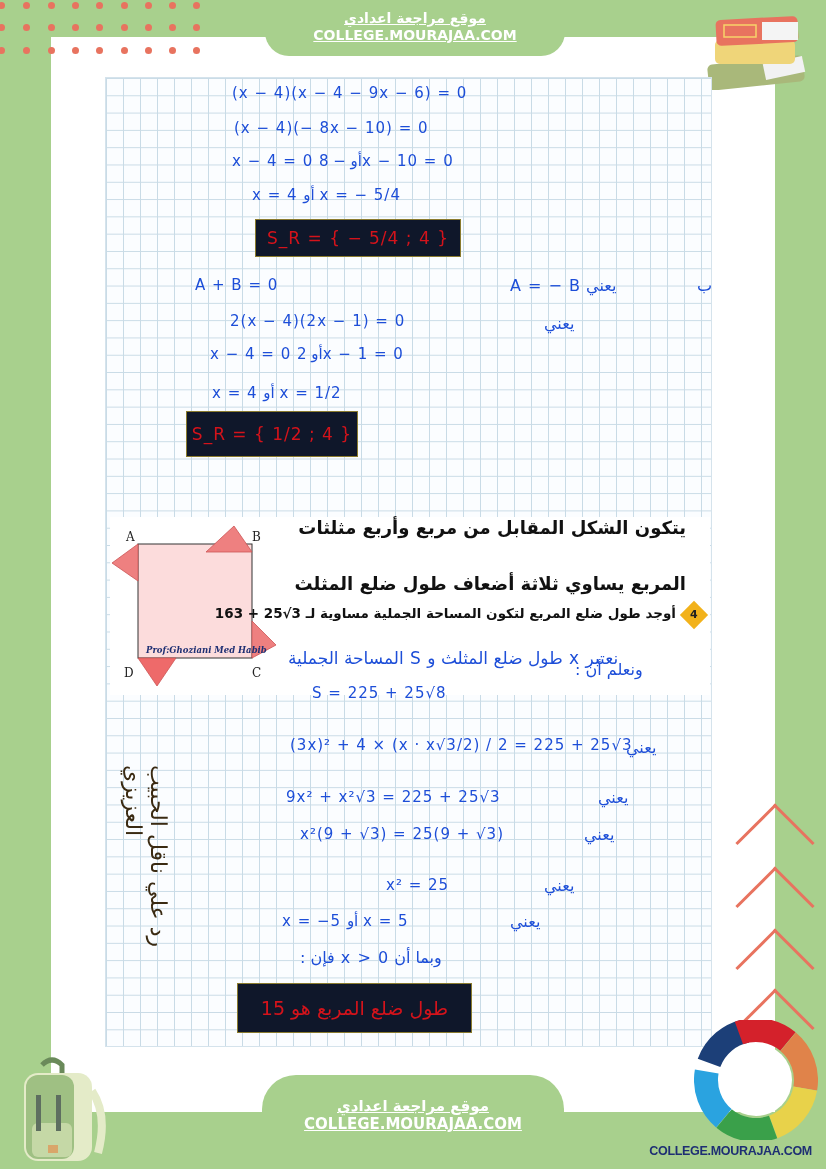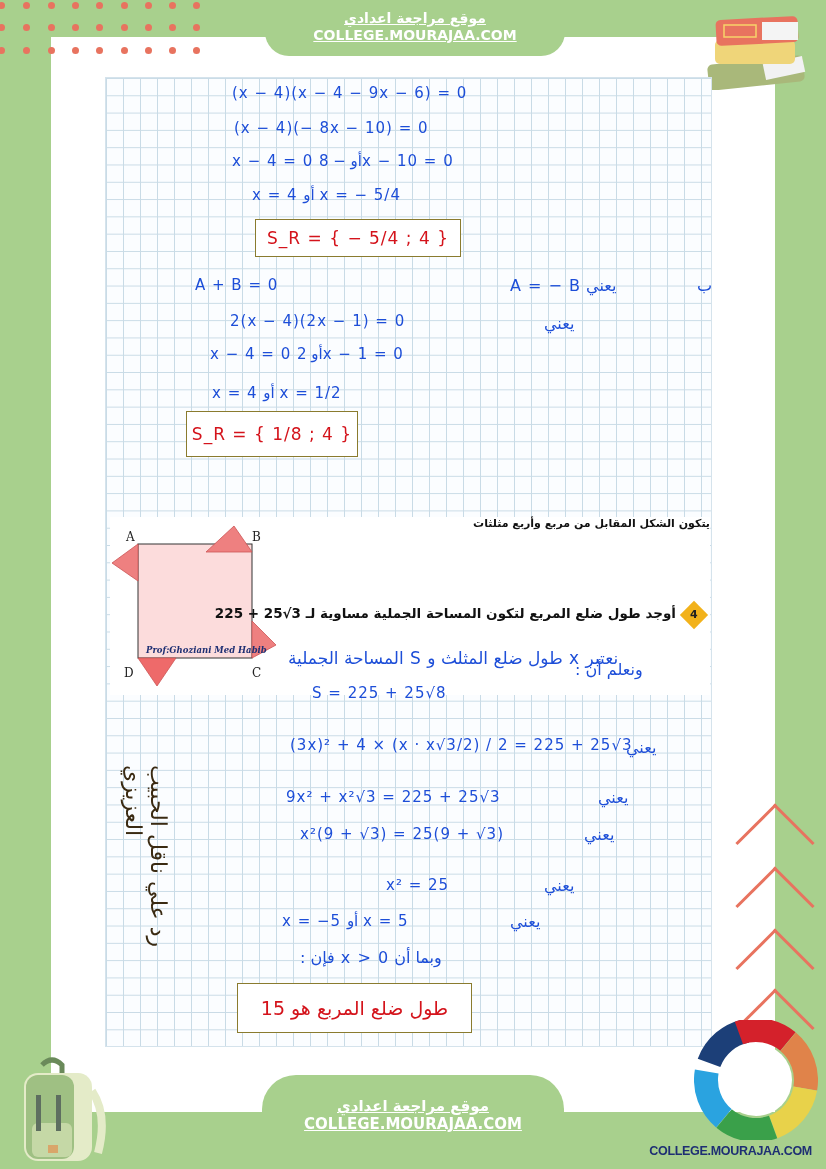--- a/index.html
+++ b/index.html
@@ -22,26 +22,26 @@
   
   .grid { left: 105px; top: 77px; width: 607px; height: 970px;
           background-color: #fbfdff;
           background-image:
             linear-gradient(to right, #c9dbe6 1px, transparent 1px),
             linear-gradient(to bottom, #c9dbe6 1px, transparent 1px);
           background-size: 17px 17.3px; border: 1px solid #d5e3ec; }
 
   .hw { position: absolute; color: #1d4ed8; font-family: "DejaVu Sans", sans-serif; font-size: 15px; white-space: nowrap; letter-spacing: 1px; }
   .hw.ar { direction: rtl; font-size: 16px; }
-  .ybox { position: absolute; background: #ffffff; border: 1px solid #8a7b2e; color: #d4131b;
+  .ybox { position: absolute; background: #0f172a; border: 1px solid #8a7b2e; color: #d4131b;
           display: flex; align-items: center; justify-content: center; font-size: 17px; letter-spacing: 1px; }
 
   
   .ex-block { left: 110px; top: 517px; width: 600px; height: 178px; background: #fff; }
-  .ex-text { position: absolute; right: 0; color: #111; font-weight: bold; font-size: 11px; direction: rtl; white-space: nowrap; }
+  .ex-text { position: absolute; right: 24px; color: #111; font-weight: bold; font-size: 18px; direction: rtl; white-space: nowrap; }
   .q-badge { position:absolute; width: 20px; height: 20px; background: #f2b21b; transform: rotate(45deg); }
   .q-num { position:absolute; font-size: 11px; font-weight: bold; color: #222; }
 
   .sig { left: 118px; top: 765px; width: 55px; height: 205px; color: #3a2a12; font-size: 22px;
          writing-mode: vertical-rl; display:flex; align-items:center; justify-content:center; font-family: "DejaVu Serif", serif; }
 
   .chev { position:absolute; width: 56px; height: 56px; border-left: 3px solid #e8735f; border-top: 3px solid #e8735f; transform: rotate(45deg); }
 
   .brand-bottom { right: 14px; top: 1144px; color: #1e2f73; font-weight: bold; font-size: 12.5px; font-family: "Liberation Sans", sans-serif; letter-spacing: -0.3px; }
 </style>
@@ -102,41 +102,42 @@
 <div class="hw" style="left:252px;top:186px">x = 4        أو        x = − 5/4</div>
 <div class="ybox" style="left:255px;top:219px;width:206px;height:38px">S_R = { − 5/4 ; 4 }</div>
 
 <div class="hw" style="left:195px;top:276px">A + B = 0</div>
 <div class="hw" style="left:230px;top:312px">2(x − 4)(2x − 1) = 0</div>
 <div class="hw" style="left:210px;top:345px">x − 4 = 0  أو  2x − 1 = 0</div>
 <div class="hw" style="left:212px;top:384px">x = 4     أو     x = 1/2</div>
 <div class="hw ar" style="left:510px;top:276px">يعني A = − B</div>
 <div class="hw ar" style="left:544px;top:314px">يعني</div>
 <div class="hw ar" style="left:697px;top:276px">ب</div>
-<div class="ybox" style="left:186px;top:411px;width:172px;height:46px">S_R = { 1/8 ; 4 }</div>
+<div class="ybox" style="left:186px;top:411px;width:172px;height:46px">S_R = { 1/2 ; 4 }</div>
 
 <div class="abs ex-block">
   <svg width="175" height="170" style="position:absolute;left:2px;top:4px">
     <rect x="26" y="23" width="114" height="114" fill="#fcdcdc" stroke="#333" stroke-width="1"></rect>
     <polygon points="94,23 122,-3 140,23" fill="#ee8080" stroke="#c55" stroke-width="0.8" transform="translate(0,8)"></polygon>
     <polygon points="26,23 0,42 26,60" fill="#ee8080" stroke="#c55" stroke-width="0.8"></polygon>
     <polygon points="140,100 164,124 140,137" fill="#ee8080" stroke="#c55" stroke-width="0.8"></polygon>
     <polygon points="26,137 45,165 64,137" fill="#ee6a6a" stroke="#c55" stroke-width="0.8"></polygon>
     <text x="14" y="20" font-size="12" font-family="DejaVu Serif, serif" fill="#222">A</text>
     <text x="140" y="20" font-size="12" font-family="DejaVu Serif, serif" fill="#222">B</text>
     <text x="140" y="156" font-size="12" font-family="DejaVu Serif, serif" fill="#222">C</text>
     <text x="12" y="156" font-size="12" font-family="DejaVu Serif, serif" fill="#222">D</text>
   </svg>
   <div style="position:absolute;left:36px;top:128px;font-size:8.5px;font-style:italic;font-weight:bold;color:#1e2f73;font-family:'DejaVu Serif',serif">Prof:Ghoziani Med Habib</div>
 
   <div class="ex-text" style="top:0px">يتكون الشكل المقابل من مربع وأربع مثلثات</div>
+  <div class="ex-text" style="top:56px">المربع يساوي ثلاثة أضعاف طول ضلع المثلث</div>
 
   <div class="q-badge" style="left:574px;top:88px"></div>
   <div class="q-num" style="left:580px;top:91px">4</div>
-  <div class="ex-text" style="top:88px;right:34px;font-size:13.5px">أوجد طول ضلع المربع لتكون المساحة الجملية مساوية لـ 3√25 + 225</div>
+  <div class="ex-text" style="top:88px;right:34px;font-size:13.5px">أوجد طول ضلع المربع لتكون المساحة الجملية مساوية لـ 3√25 + 163</div>
 </div>
 
 <div class="hw ar" style="left:288px;top:648px;font-size:17px">نعتبر x طول ضلع المثلث و S المساحة الجملية</div>
 <div class="hw ar" style="left:575px;top:660px">ونعلم أن :</div>
 <div class="hw" style="left:312px;top:684px">S = 225 + 25√8</div>
 <div class="hw" style="left:290px;top:736px">(3x)² + 4 × (x · x√3/2) / 2 = 225 + 25√3</div>
 <div class="hw ar" style="left:626px;top:738px">يعني</div>
 <div class="hw" style="left:286px;top:788px">9x² + x²√3 = 225 + 25√3</div>
 <div class="hw ar" style="left:598px;top:788px">يعني</div>
 <div class="hw" style="left:300px;top:825px">x²(9 + √3) = 25(9 + √3)</div>

